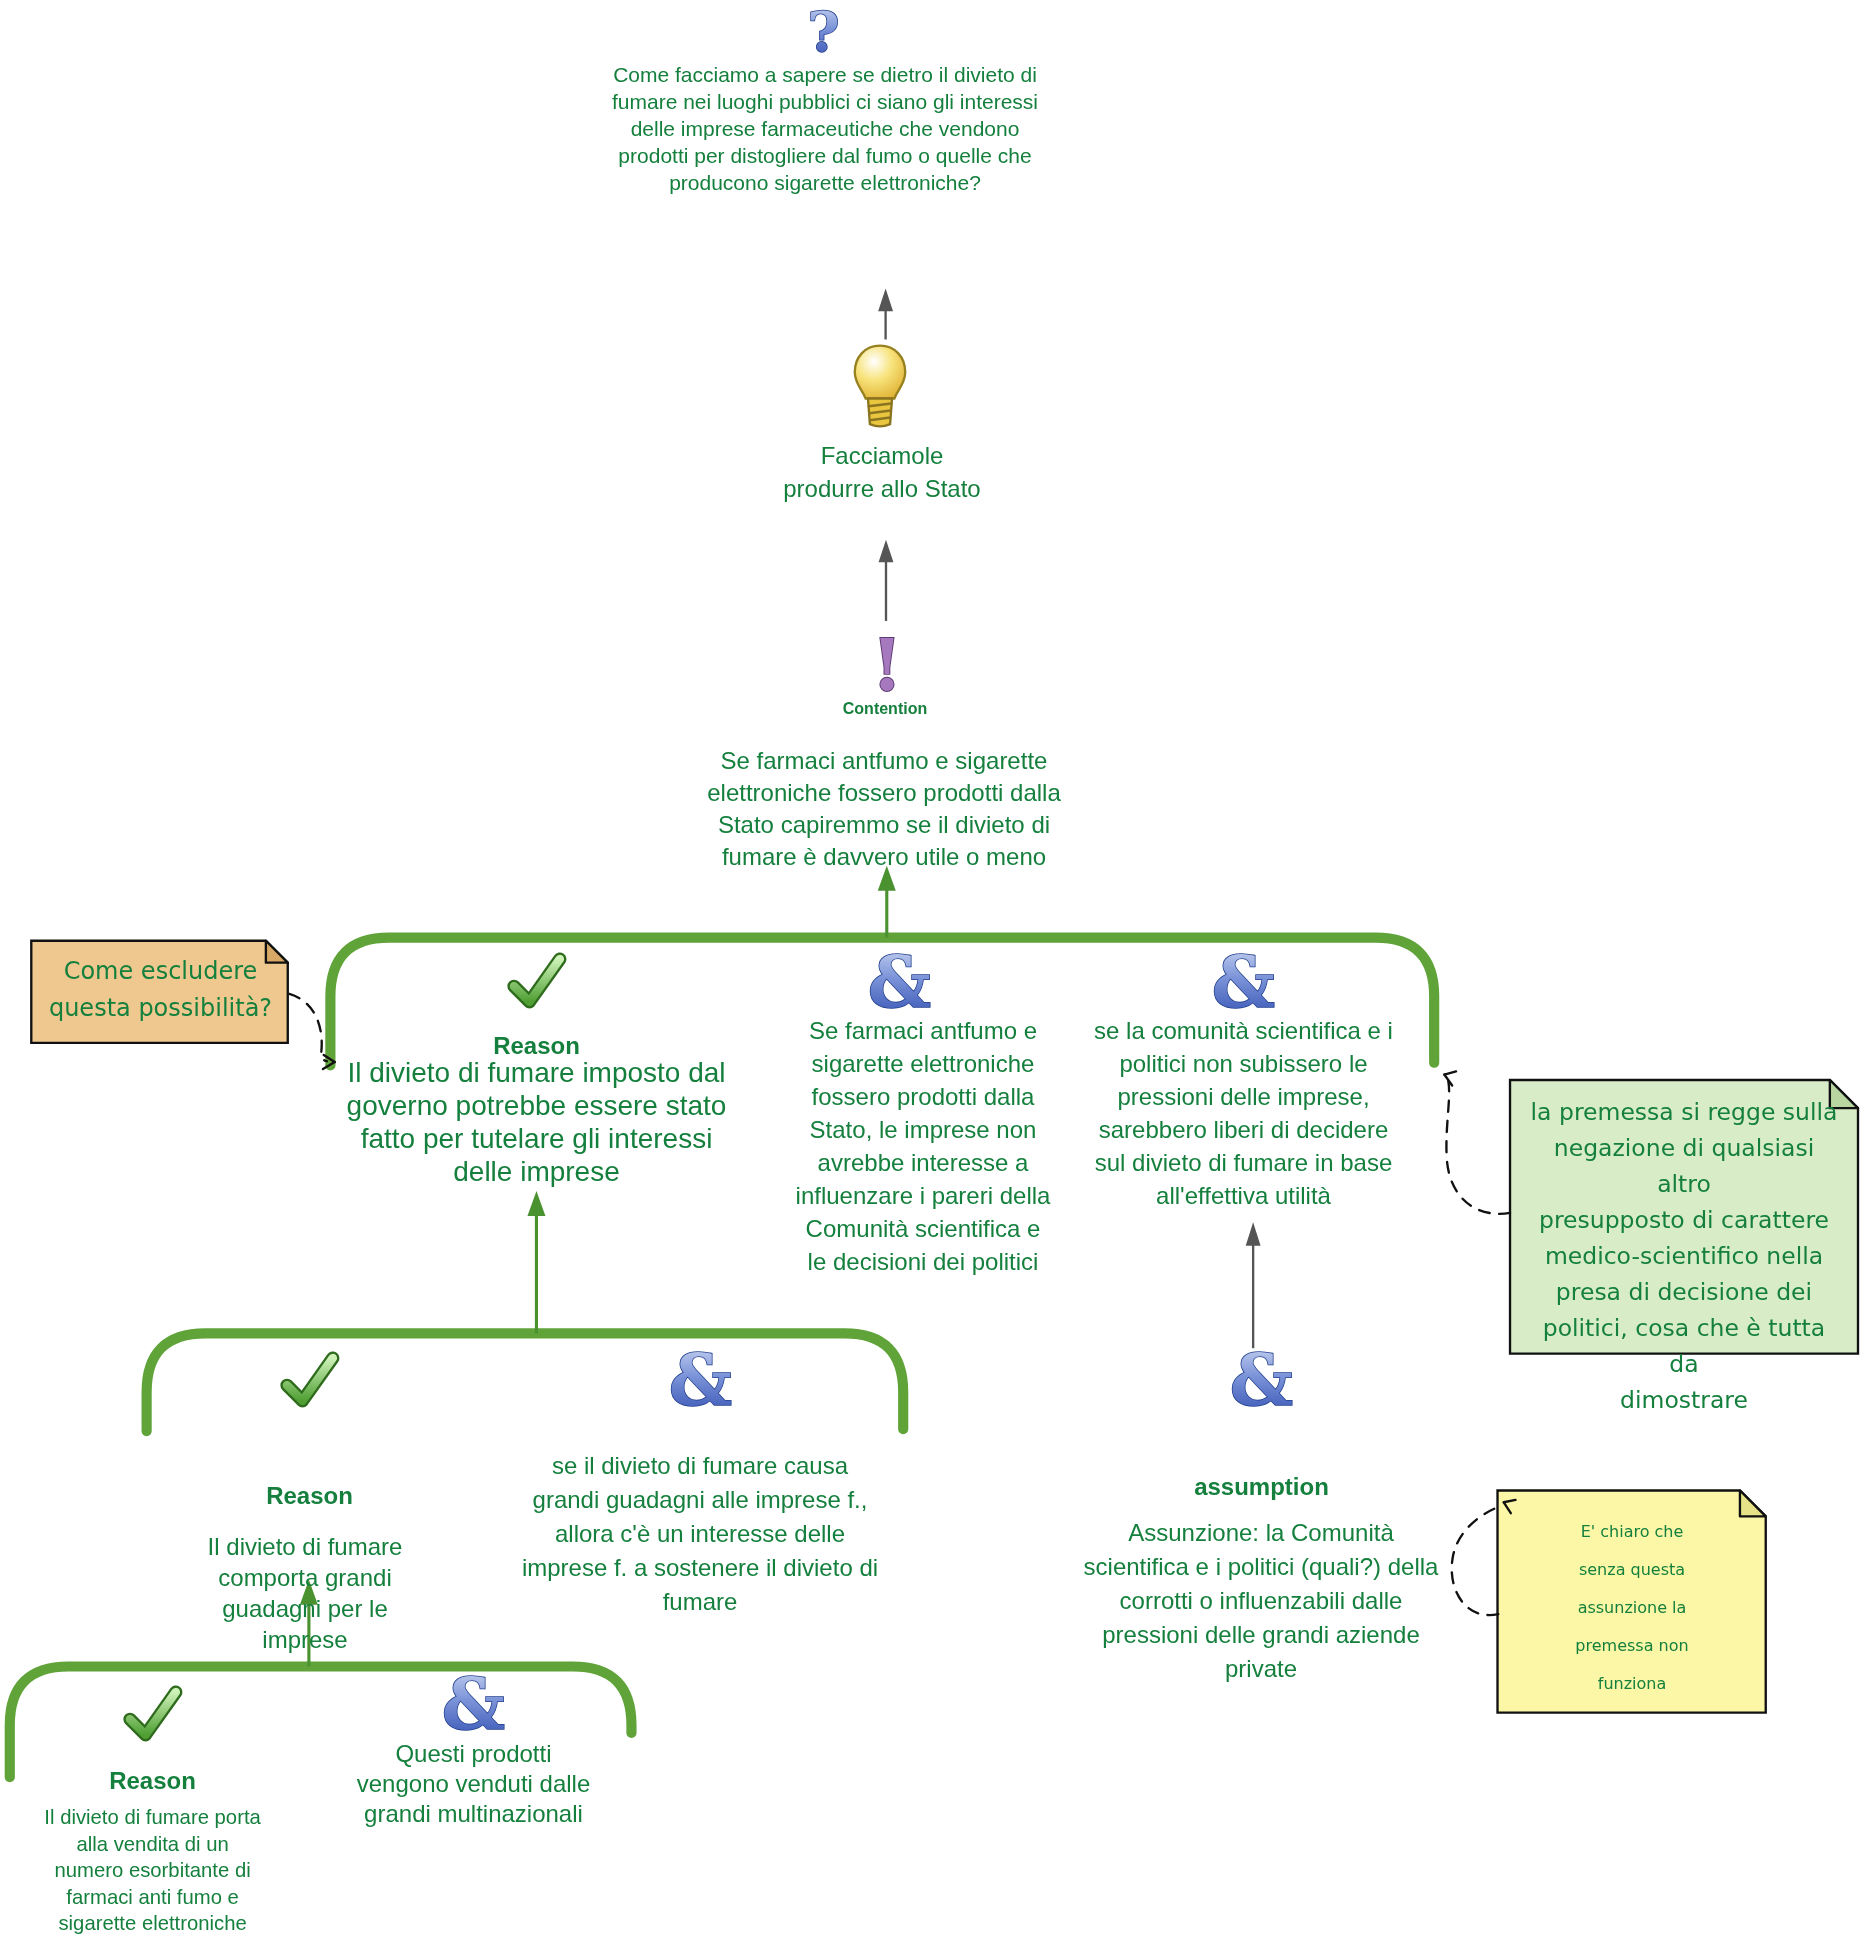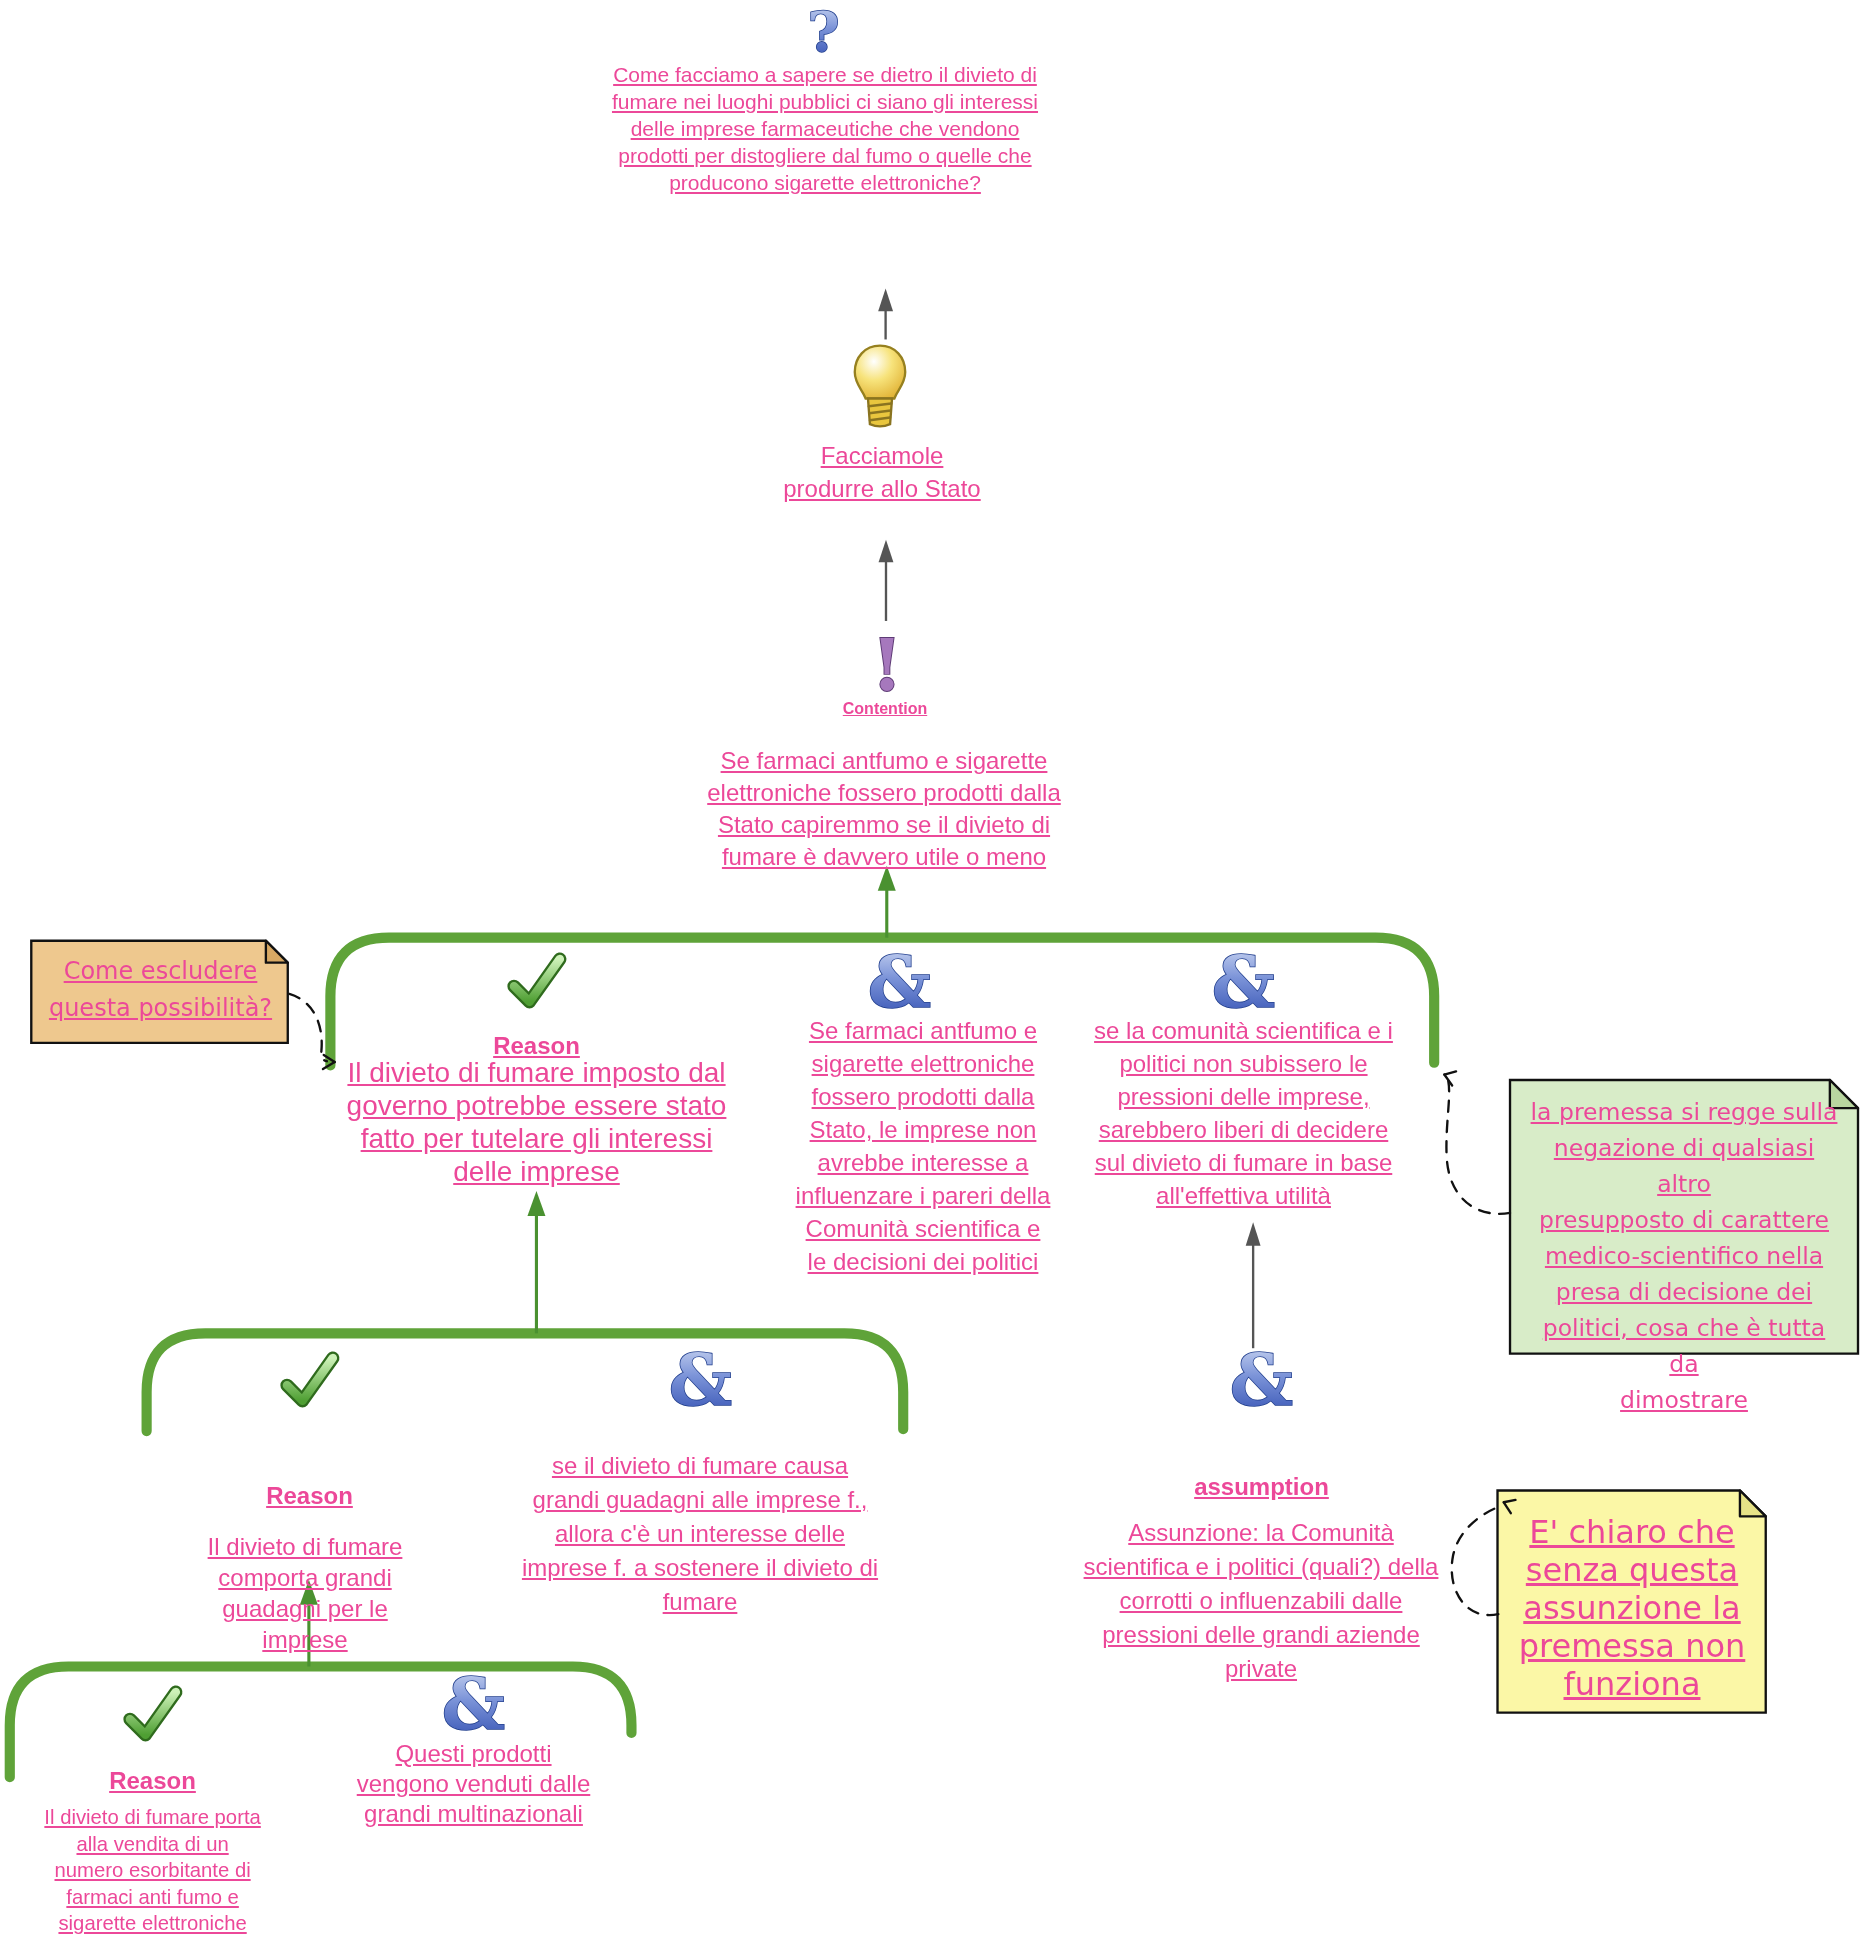--- a/index.html
+++ b/index.html
@@ -1,20 +1,20 @@
 <!DOCTYPE html>
 <html style="font-size:6.3px"><head>
 <meta charset="utf-8">
 <style>
   html,body{margin:0;padding:0;background:#fff;}
   #stage{position:relative;width:1867px;height:1968px;background:#ffffff;overflow:hidden;
          font-family:"Liberation Sans",sans-serif;}
   .abs{position:absolute;}
-  .txt{position:absolute;text-align:center;white-space:pre-line;color:#ec4899;
-       font-family:"Liberation Sans",sans-serif;text-decoration:underline;}
+  .txt{position:absolute;text-align:center;white-space:pre-line;color:#15803d;
+       font-family:"Liberation Sans",sans-serif;}
   .lbl{font-weight:bold;}
   .note-txt{font-family:"DejaVu Sans",sans-serif;font-weight:500;text-align:center;}
   svg{overflow:visible;}
 </style>
 </head>
 <body>
 
 <div id="stage">
 
   <svg width="0" height="0" class="abs" aria-hidden="true">
@@ -226,20 +226,20 @@
 
   <div class="txt note-txt" style="left:47px;top:953px;width:227px;font-size:24px;line-height:37px">Come escludere
 questa possibilità?</div>
   <div class="txt note-txt" style="left:1525px;top:1094px;width:318px;font-size:23.5px;line-height:36px">la premessa si regge sulla
 negazione di qualsiasi altro
 presupposto di carattere
 medico-scientifico nella
 presa di decisione  dei
 politici, cosa che è tutta da
 dimostrare</div>
-  <div class="txt note-txt" style="left:1509px;top:1513px;width:246px;font-size:32px;line-height:38px">E' chiaro che
+  <div class="txt note-txt" style="left:1509px;top:1513px;width:246px;font-size:16px;line-height:38px">E' chiaro che
 senza questa
 assunzione la
 premessa non
 funziona</div>
 
 </div>
 
 
 </body></html>

